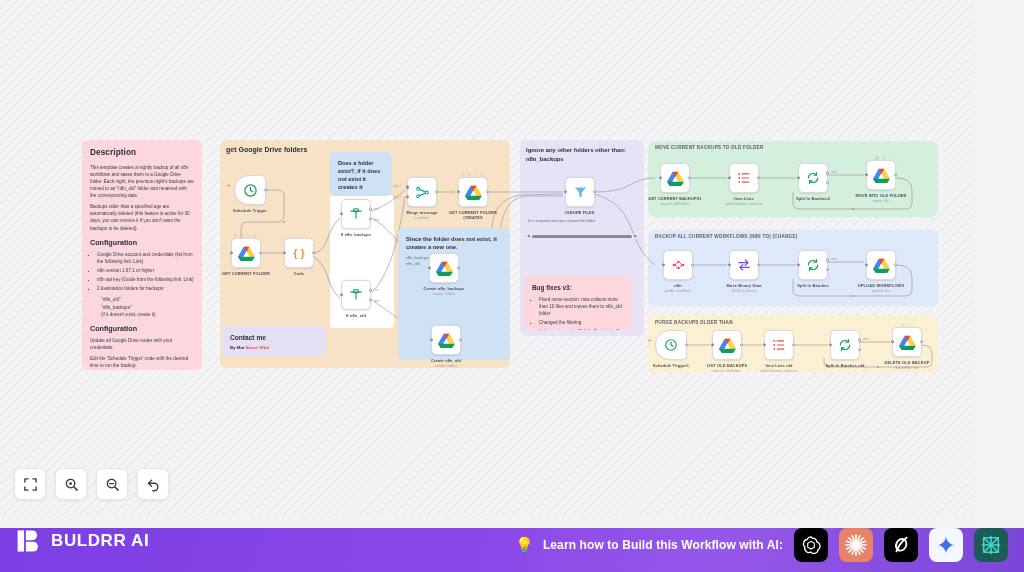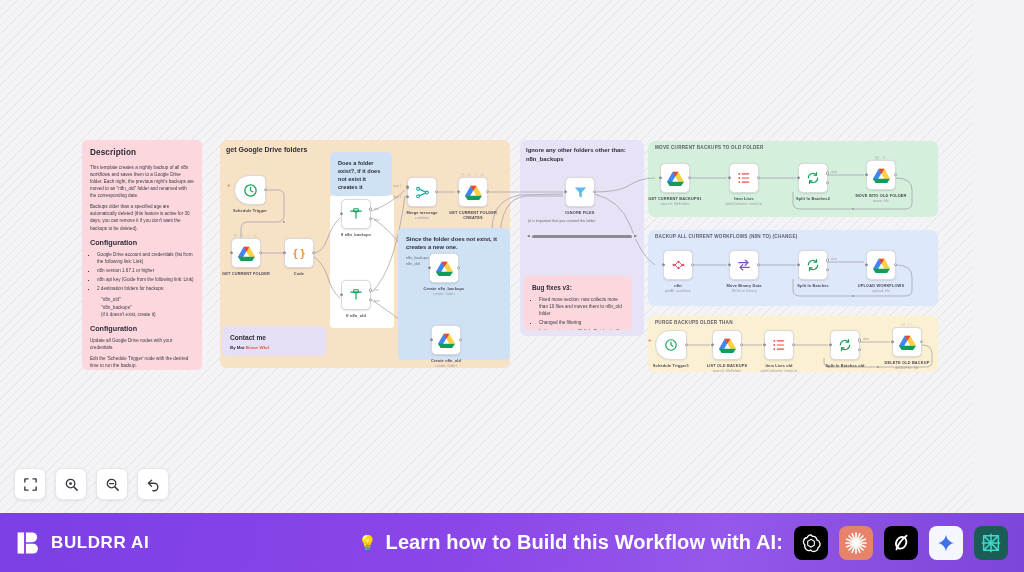--- a/index.html
+++ b/index.html
@@ -124,34 +124,34 @@
   .tool-btn {
     width: 32px; height: 32px; background: #fff; border-radius: 7px;
     border: 1px solid #e6e5ea;
     display: flex; align-items: center; justify-content: center;
     box-shadow: 0 1px 3px rgba(0,0,0,0.07);
     cursor: pointer;
   }
 
   
   #bottombar {
-    position: absolute; left: 0; bottom: 0; width: 1024px; height: 59px;
+    position: absolute; left: 0; bottom: 0; width: 1024px; height: 44px;
     background: linear-gradient(100deg, #7b3fe4 0%, #8b46e8 45%, #9558ea 70%, #7c46d8 100%);
-    display: flex; align-items: center; padding: 0 16px;
+    display: flex; align-items: flex-start; padding: 0 16px;
   }
   #brand { display: flex; align-items: center; gap: 9px; }
   #brand .mark {
     width: 26px; height: 26px; position: relative;
   }
   #brand .name {
     color: #fff; font-size: 17px; font-weight: 700; letter-spacing: .6px;
   }
   #cta { margin-left: auto; display: flex; align-items: center; gap: 9px; }
   #cta .bulb { font-size: 15px; }
-  #cta .cta-text { color: #fff; font-size: 20px; font-weight: 600; letter-spacing: .1px; }
+  #cta .cta-text { color: #fff; font-size: 12px; font-weight: 600; letter-spacing: .1px; }
   .ai-icon {
     width: 34px; height: 34px; border-radius: 8px;
     display: flex; align-items: center; justify-content: center;
     cursor: pointer; margin-left: 2px;
   }
 </style>
 </head>
 <body>
 
 <div id="canvas">

